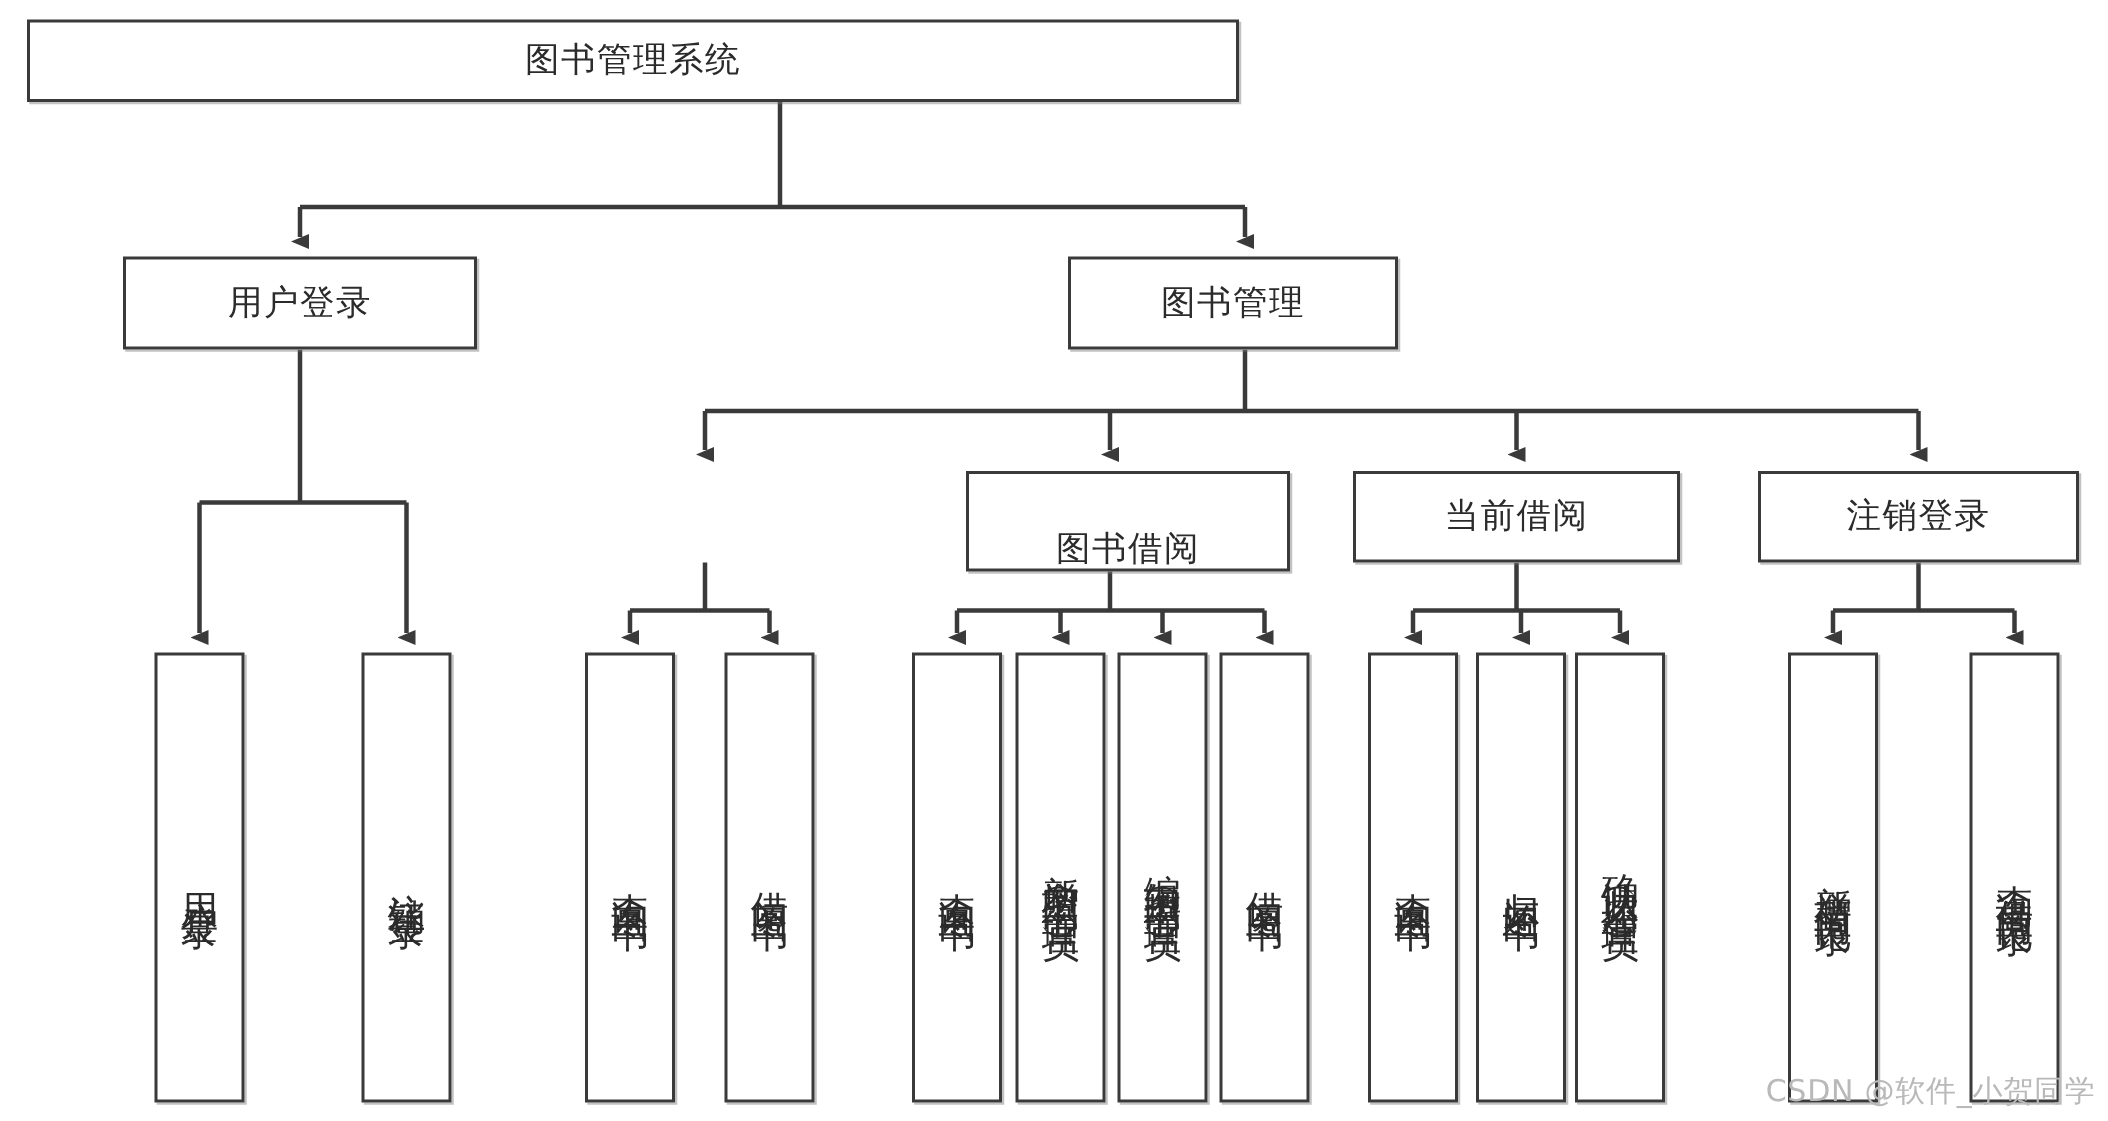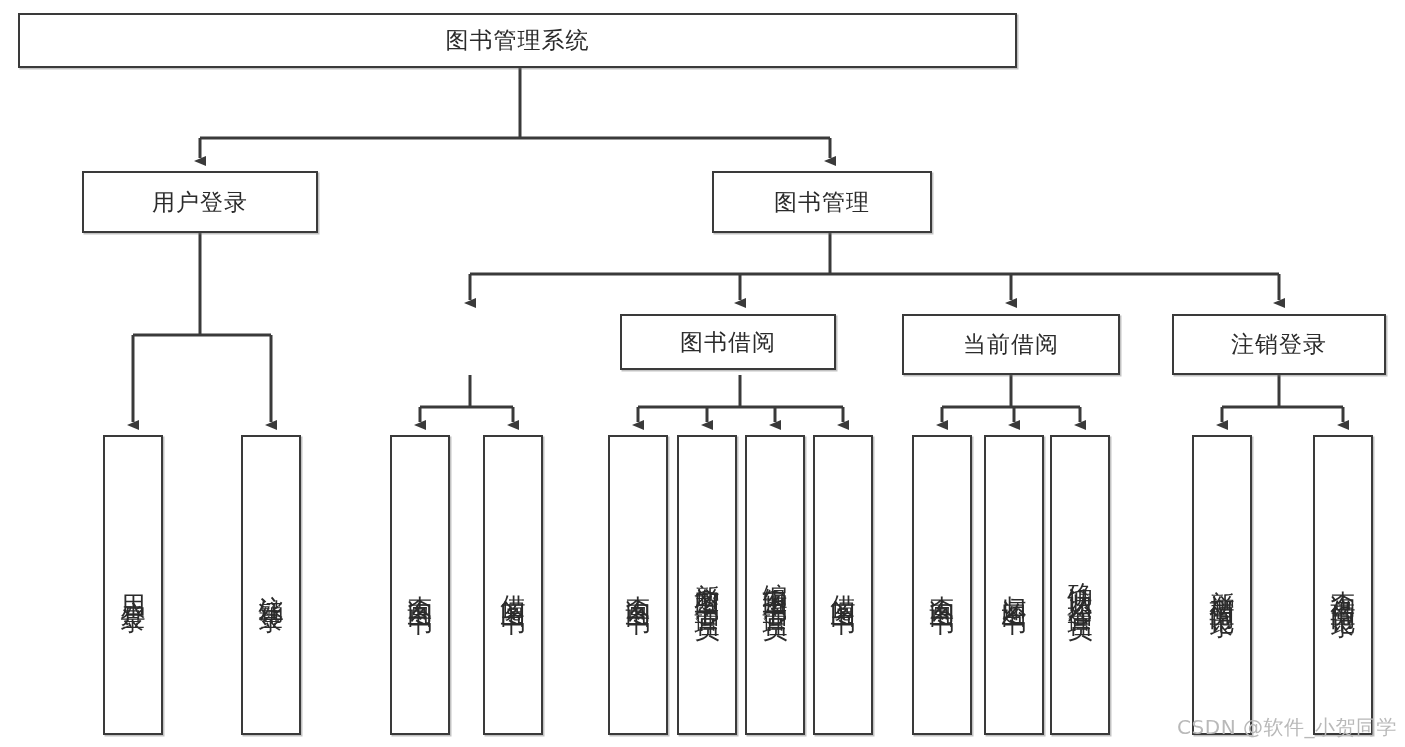--- a/index.html
+++ b/index.html
@@ -117,32 +117,32 @@
       <path d="M 1014 407 L 1014 422" marker-end="url(#arrow)"></path>
       <path d="M 1080 407 L 1080 422" marker-end="url(#arrow)"></path>
 
       <path d="M 1279 375 L 1279 407"></path>
       <path d="M 1222 407 L 1343 407"></path>
       <path d="M 1222 407 L 1222 422" marker-end="url(#arrow)"></path>
       <path d="M 1343 407 L 1343 422" marker-end="url(#arrow)"></path>
     </g>
   </svg>
 
-  <div class="node horizontal" id="node-root" style="left: 18px; top: 13px; width: 999px; height: 55px;">
+  <div class="node horizontal" id="node-root" style="left: 18px; top: 13px; width: 808px; height: 55px;">
     <span class="label">图书管理系统</span>
   </div>
 
   <div class="node horizontal" id="node-l2-0" style="left: 82px; top: 171px; width: 236px; height: 62px;">
     <span class="label">用户登录</span>
   </div>
   <div class="node horizontal" id="node-l2-1" style="left: 712px; top: 171px; width: 220px; height: 62px;">
     <span class="label">图书管理</span>
   </div>
 
-  <div class="node horizontal" id="node-l3-1" style="left: 620px; top: 314px; width: 216px; height: 56px;">
+  <div class="node horizontal" id="node-l3-1" style="left: 644px; top: 314px; width: 216px; height: 67px; align-items: flex-end;">
     <span class="label">图书借阅</span>
   </div>
   <div class="node horizontal" id="node-l3-2" style="left: 902px; top: 314px; width: 218px; height: 61px;">
     <span class="label">当前借阅</span>
   </div>
   <div class="node horizontal" id="node-l3-3" style="left: 1172px; top: 314px; width: 214px; height: 61px;">
     <span class="label">注销登录</span>
   </div>
 
   <div class="node vertical" id="node-leaf-0" style="left: 103px; top: 435px; width: 60px; height: 300px;">

